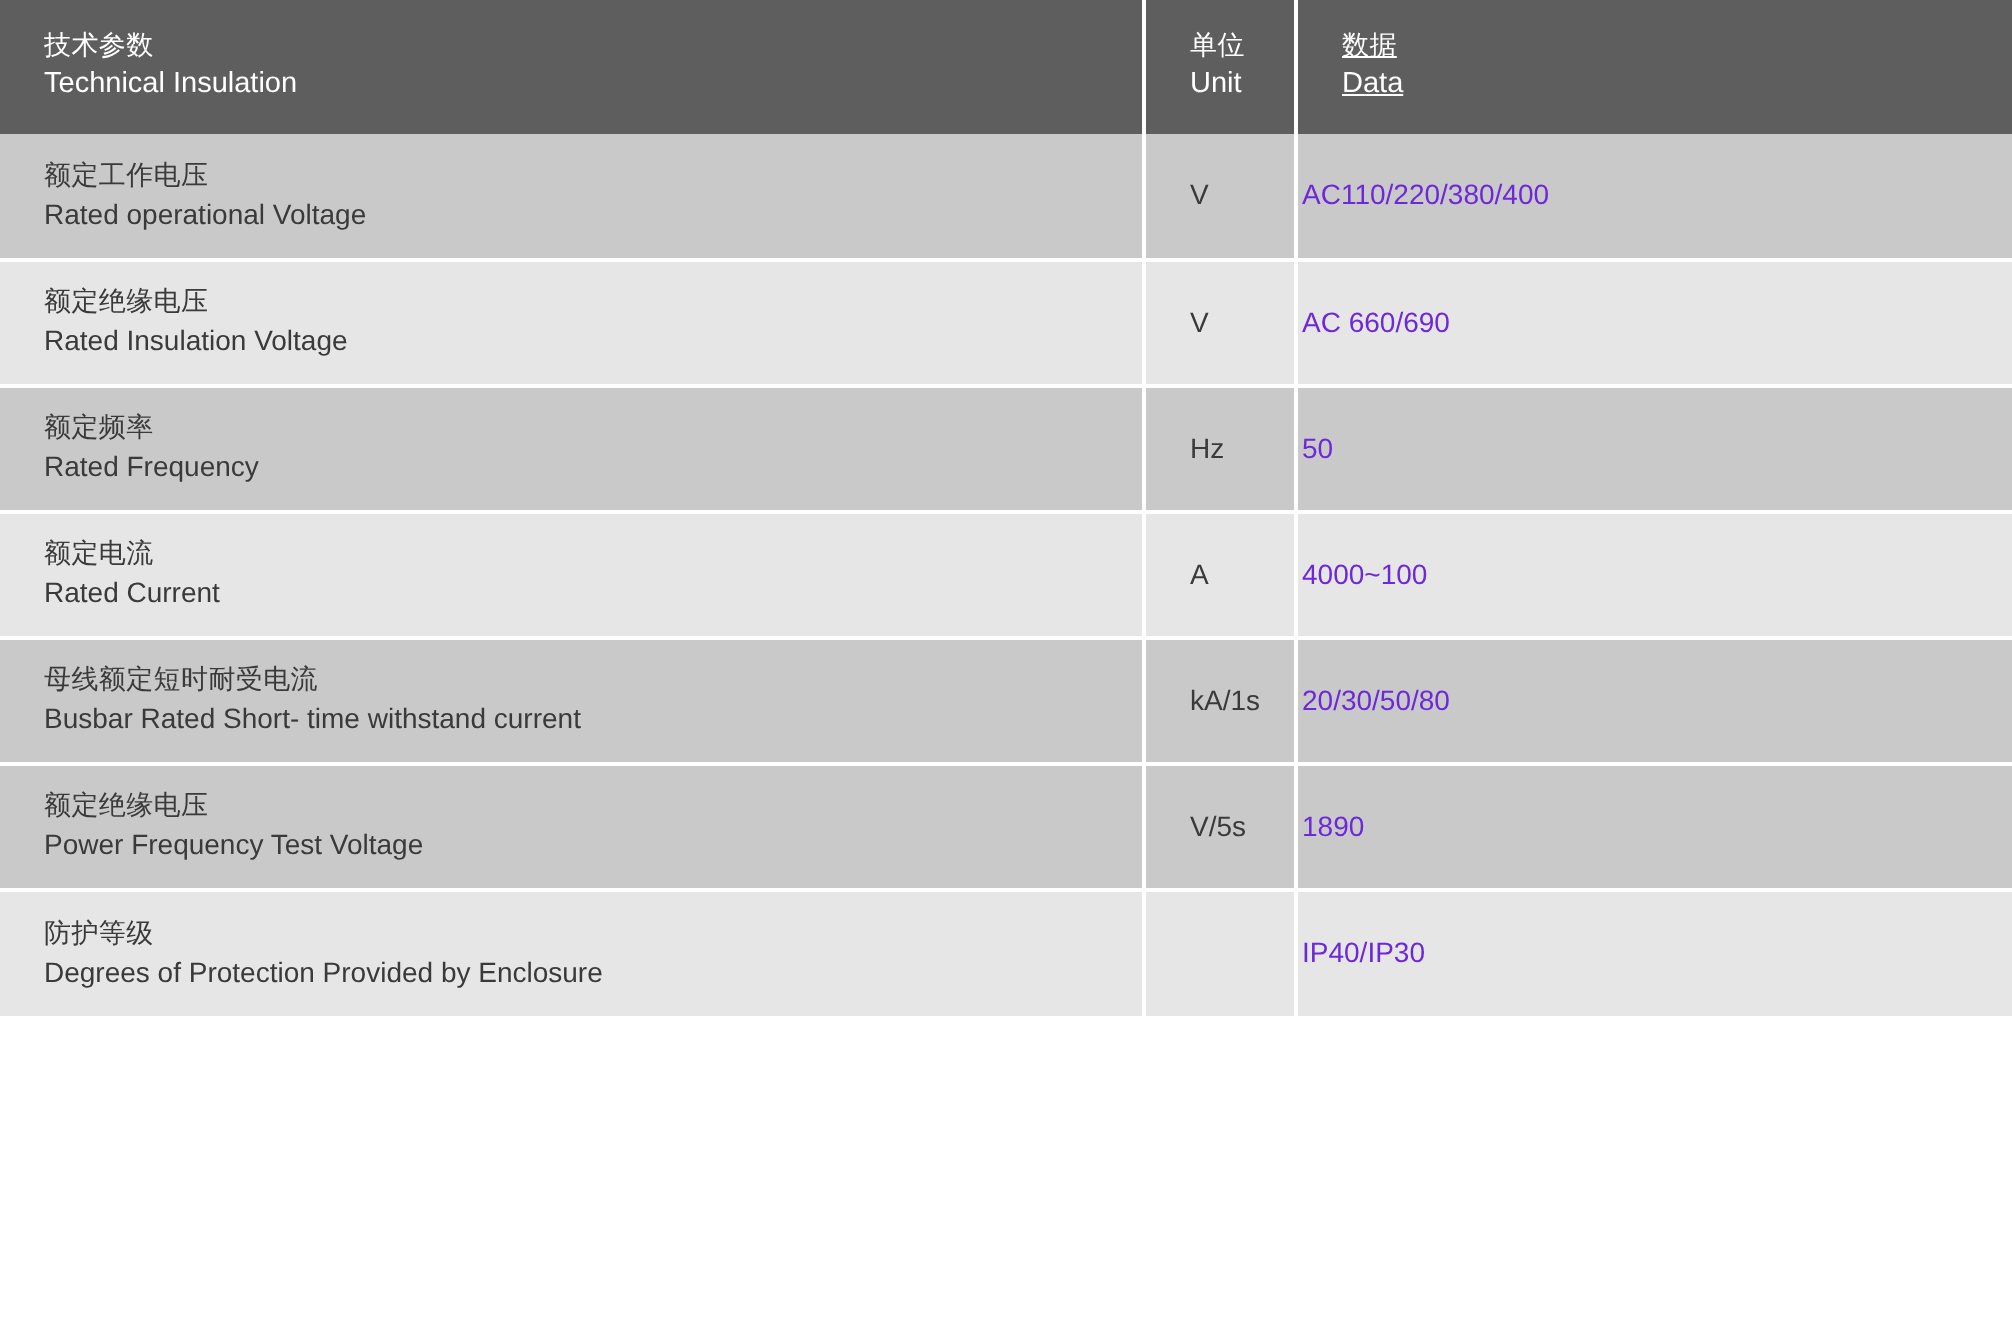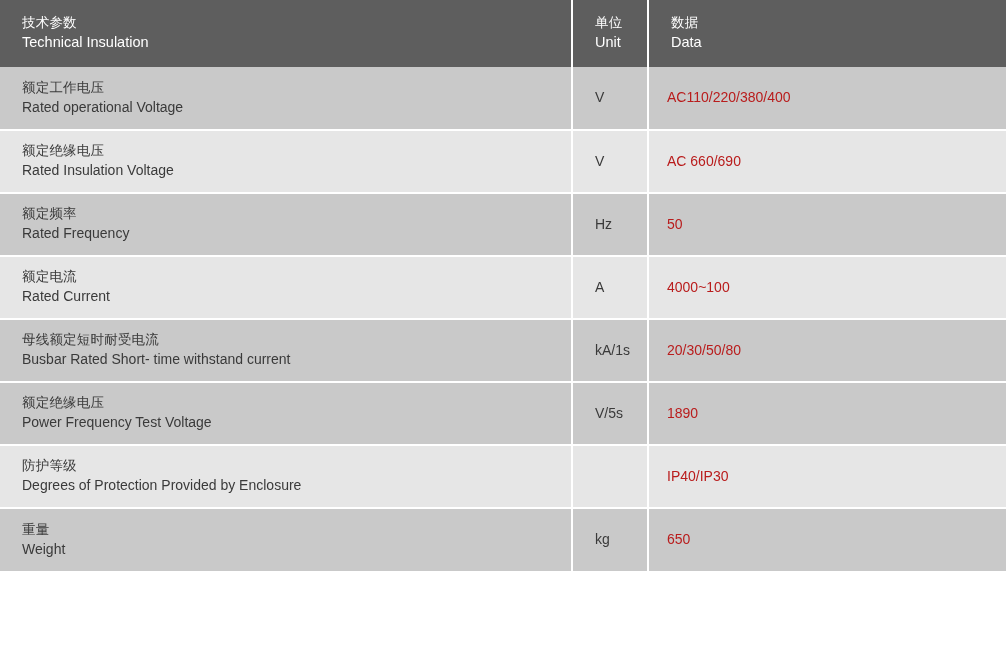--- a/index.html
+++ b/index.html
@@ -33,21 +33,21 @@
     background: #5e5e5e;
     color: #ffffff;
     font-weight: normal;
     text-align: left;
     vertical-align: middle;
     padding: 13px 0 15px 22px;
     height: 57px;
     box-sizing: border-box;
     border-right: 2px solid #ffffff;
   }
-  thead th:last-child { border-right: none; }
+  thead th:last-child { border-right: none; text-decoration: underline; }
   .cn {
     display: block;
     font-size: 13.5px;
     line-height: 19px;
     letter-spacing: 0.2px;
   }
   .en {
     display: block;
     font-size: 14px;
     line-height: 20px;
@@ -70,22 +70,22 @@
   tbody tr.row-light td { background: #e6e6e6; }
 
   tbody td.cell-param .cn { color: #3a3a3a; }
   tbody td.cell-param .en { color: #3a3a3a; }
   tbody td.cell-unit {
     font-size: 14px;
     color: #3a3a3a;
   }
   tbody td.cell-data {
     font-size: 14px;
-    color: #b91c1c;
-    padding-left: 18px;
+    color: #6d28d9;
+    padding-left: 2px;
   }
   tbody tr:last-child td { border-bottom: none; }
 </style>
 </head>
 <body>
 
 <div class="page">
   <table class="spec-table">
     <colgroup>
       <col class="col-param">
@@ -158,23 +158,15 @@
         <td class="cell-data">1890</td>
       </tr>
       <tr class="row-light">
         <td class="cell-param">
           <span class="cn">防护等级</span>
           <span class="en">Degrees of Protection Provided by Enclosure</span>
         </td>
         <td class="cell-unit"></td>
         <td class="cell-data">IP40/IP30</td>
       </tr>
-      <tr class="row-dark">
-        <td class="cell-param">
-          <span class="cn">重量</span>
-          <span class="en">Weight</span>
-        </td>
-        <td class="cell-unit">kg</td>
-        <td class="cell-data">650</td>
-      </tr>
     </tbody>
   </table>
 </div>
 
 </body></html>

